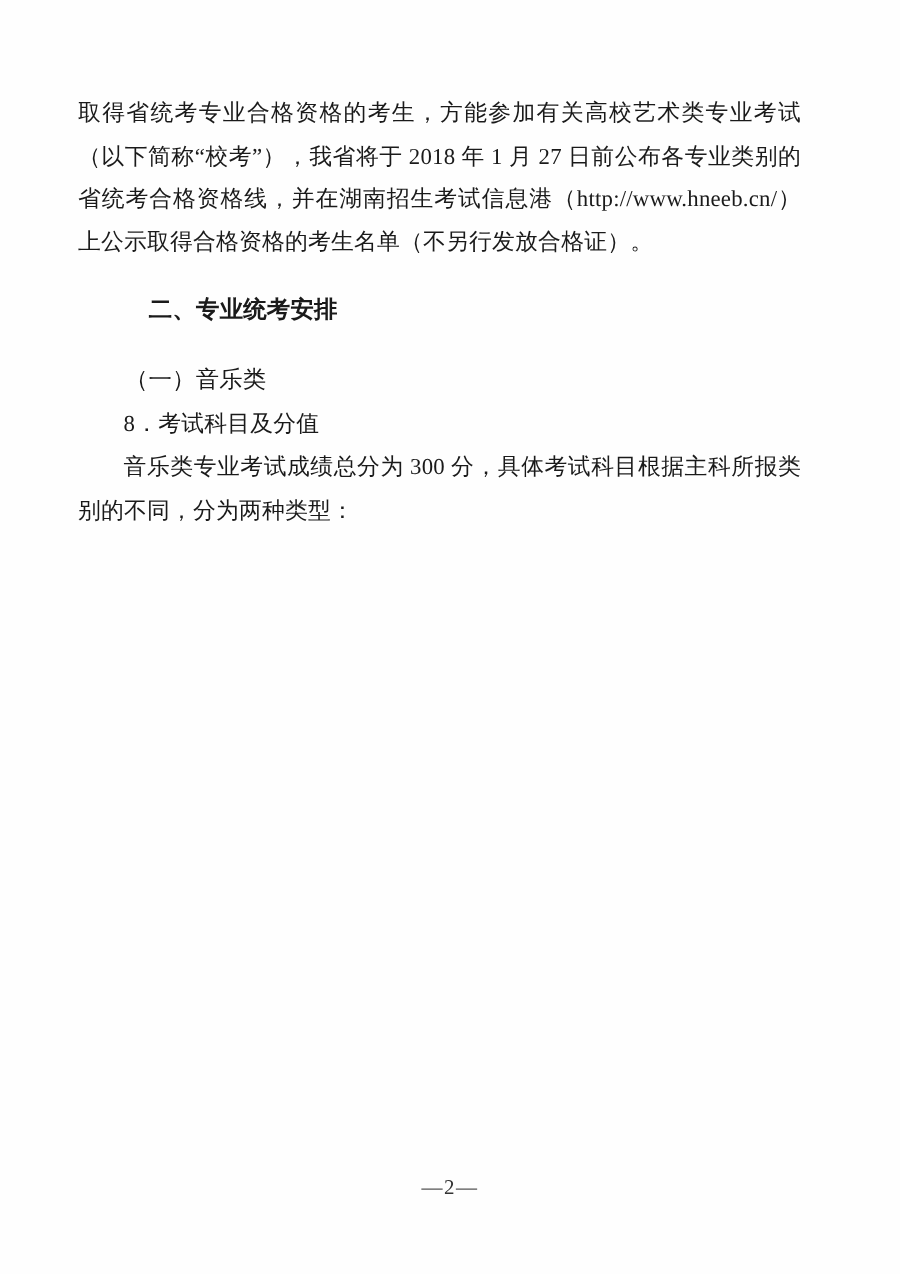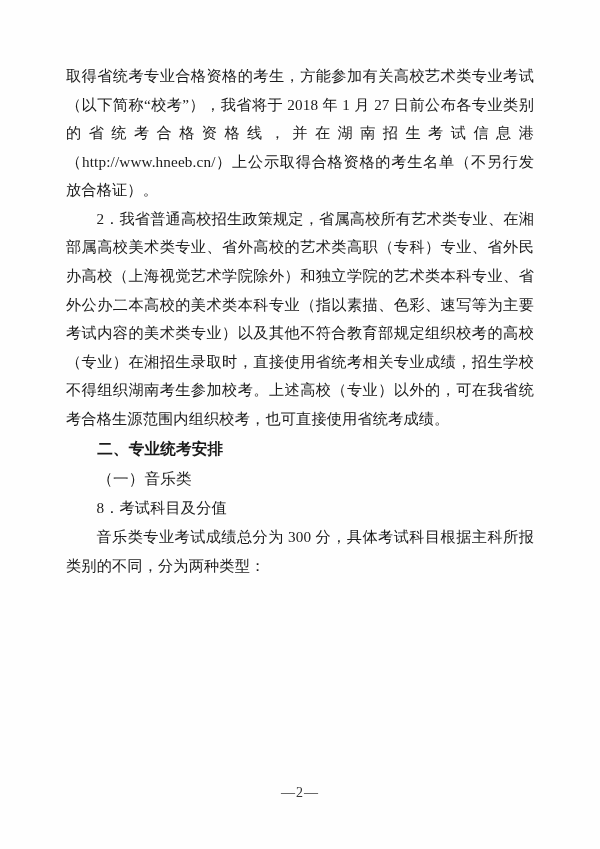--- a/index.html
+++ b/index.html
@@ -12,39 +12,39 @@
     background: #ffffff;
     font-family: "Liberation Serif", serif;
     color: #1a1a1a;
     overflow: hidden;
   }
   .page {
     position: relative;
     width: 600px;
     height: 849px;
     box-sizing: border-box;
-    padding: 62px 66px 0 66px;
+    padding: 62px 66px 0 52px;
     background: #fefefe;
   }
   .doc-body {
     font-size: 15.2px;
     line-height: 1.88;
     text-align: justify;
     text-justify: inter-ideograph;
     letter-spacing: 0.15px;
   }
   .para {
     margin: 0 0 0 0;
     text-indent: 2em;
   }
   .para.noindent {
     text-indent: 0;
   }
   .heading2 {
-    margin: 0;
+    margin: 16px;
     text-indent: 2em;
     font-weight: bold;
     font-size: 15.6px;
     line-height: 1.95;
   }
   .heading3 {
     margin: 0;
     text-indent: 2em;
     font-weight: normal;
     font-size: 15.6px;
@@ -71,21 +71,20 @@
   }
 </style>
 </head>
 <body>
 
 <div class="page">
   <div class="doc-body">
 
     <p class="para noindent">取得省统考专业合格资格的考生，方能参加有关高校艺术类专业考试（以下简称“校考”），我省将于 2018 年 1 月 27 日前公布各专业类别的省统考合格资格线，并在湖南招生考试信息港（http://www.hneeb.cn/）上公示取得合格资格的考生名单（不另行发放合格证）。</p>
 
-    <p class="para">2．我省普通高校招生政策规定，省属高校所有艺术类专业、在湘部属高校美术类专业、省外高校的艺术类高职（专科）专业、省外民办高校（上海视觉艺术学院除外）和独立学院的艺术类本科专业、省外公办二本高校的美术类本科专业（指以素描、色彩、速写等为主要考试内容的美术类专业）以及其他不符合教育部规定组织校考的高校（专业）在湘招生录取时，直接使用省统考相关专业成绩，招生学校不得组织湖南考生参加校考。上述高校（专业）以外的，可在我省统考合格生源范围内组织校考，也可直接使用省统考成绩。</p>
 
 
     <p class="heading2">二、专业统考安排</p>
 
     <p class="heading3">（一）音乐类</p>
 
     <p class="heading-sub">8．考试科目及分值</p>
 
     <p class="para">音乐类专业考试成绩总分为 300 分，具体考试科目根据主科所报类别的不同，分为两种类型：</p>
 

